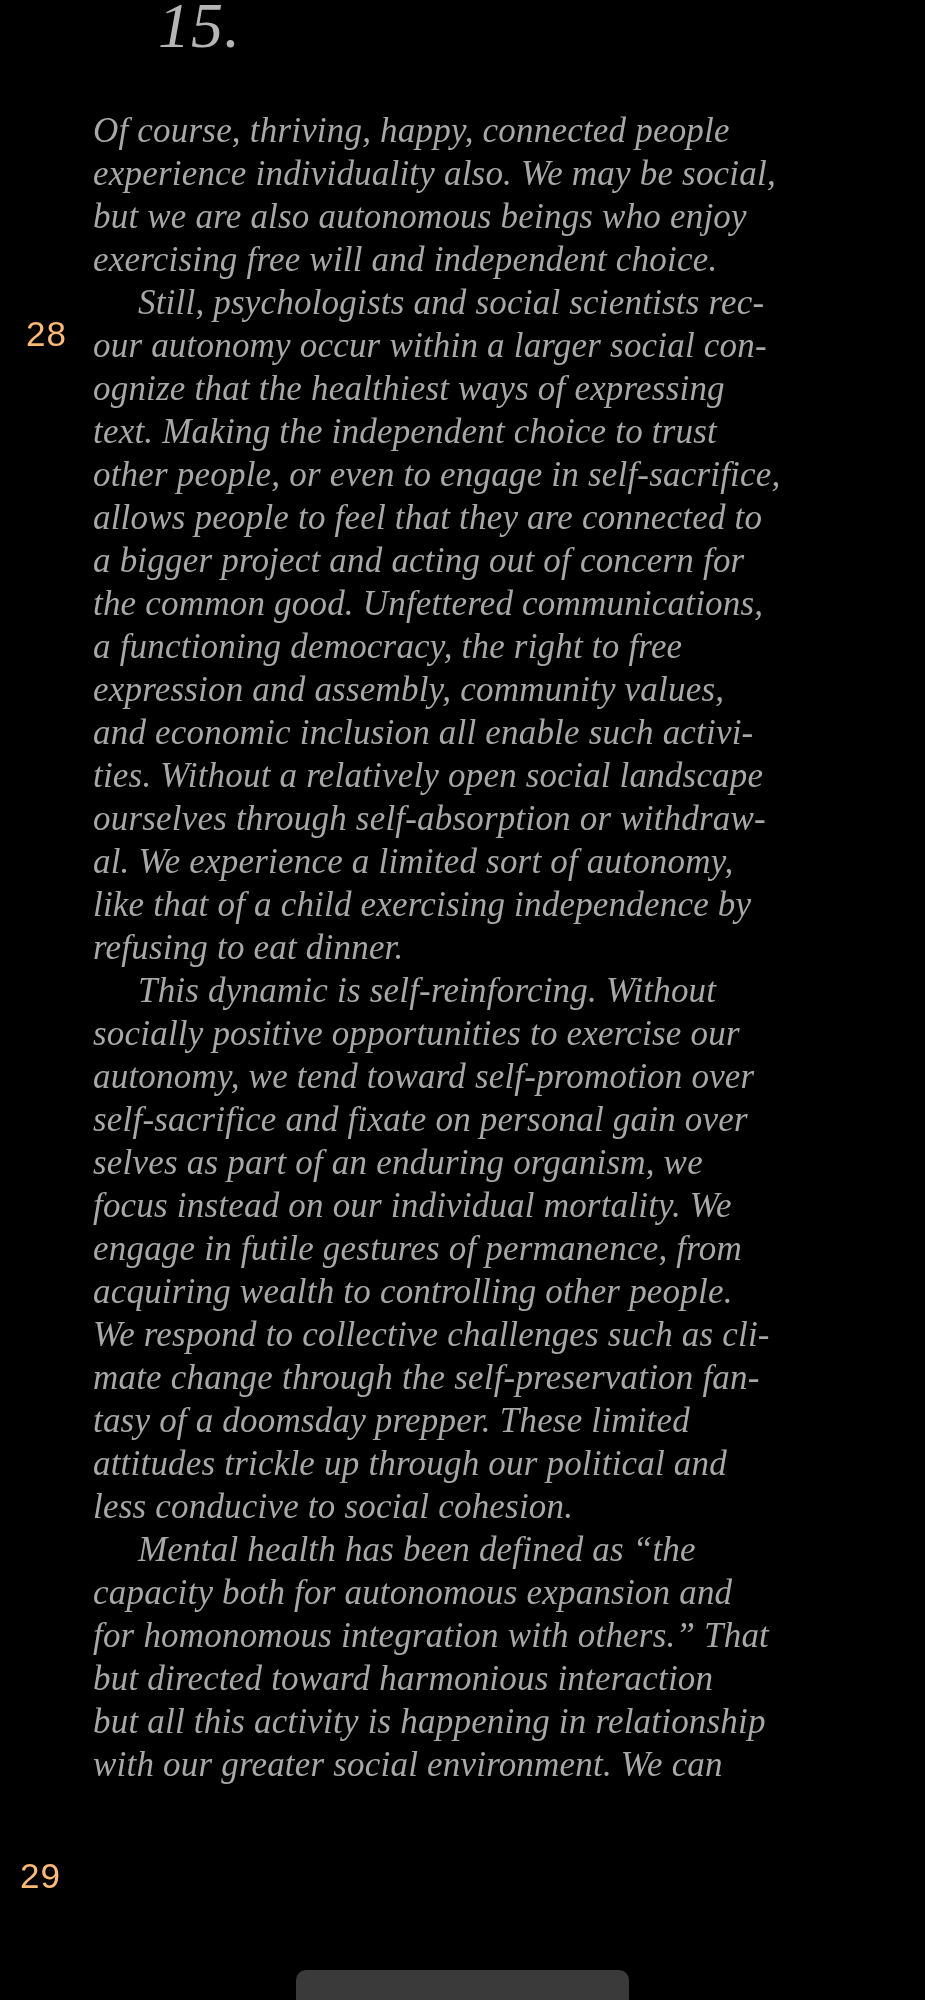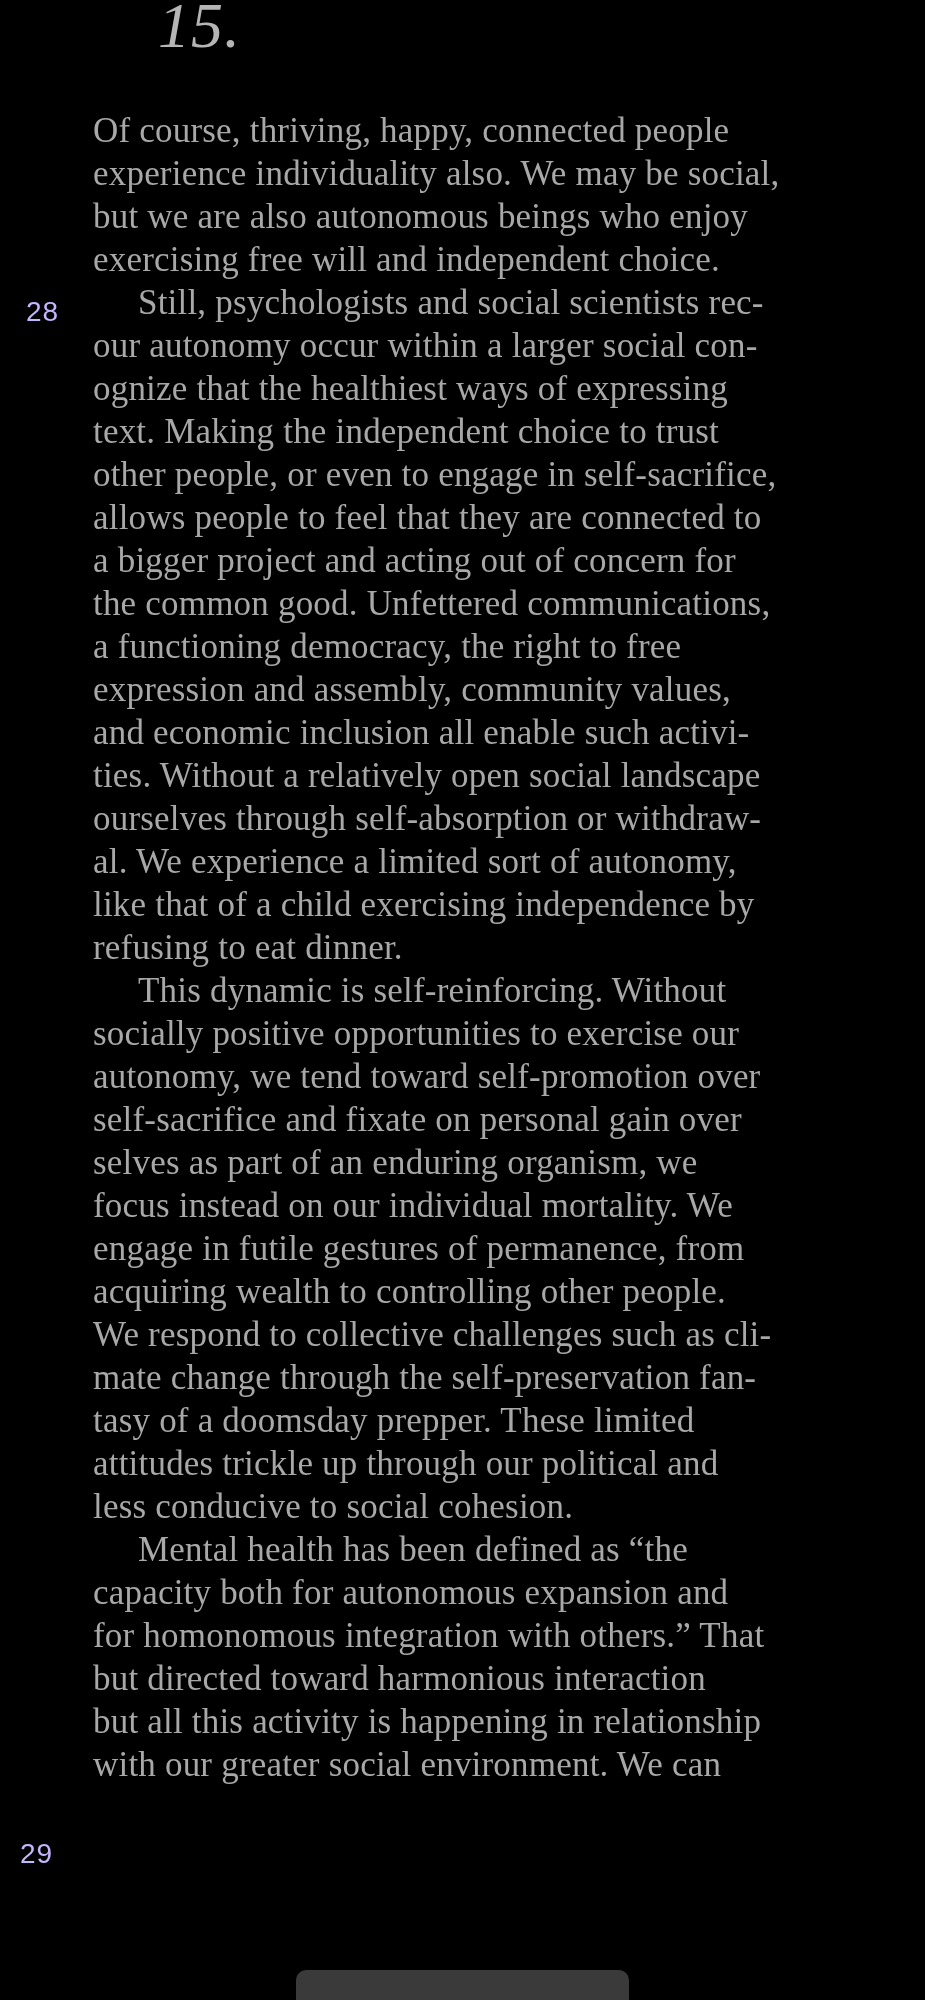--- a/index.html
+++ b/index.html
@@ -29,36 +29,38 @@
   .book-text {
     position: absolute;
     left: 93px;
     top: 109px;
     width: 770px;
     z-index: 2;
     color: #a8a8a8;
     font-size: 35px;
     line-height: 43px;
     letter-spacing: 0.2px;
+    font-style: italic;
   }
   .para { margin: 0; }
   .line {
     display: block;
     height: 43px;
     white-space: nowrap;
   }
   .line.indent { padding-left: 45px; }
   .margin-number {
     position: absolute;
     font-family: "Liberation Sans", sans-serif;
-    font-size: 28px;
+    font-size: 35px;
     line-height: 27px;
-    color: #c4b5fd;
+    color: #fdba74;
     letter-spacing: 1px;
     z-index: 2;
+    margin-top: 22px;
   }
   .margin-number.n28 { left: 26px; top: 298px; }
   .margin-number.n29 { left: 20px; top: 1840px; }
   .text-highlight {
     position: absolute;
     left: 296px;
     top: 1970px;
     width: 333px;
     height: 42px;
     background: #3a3a3a;

